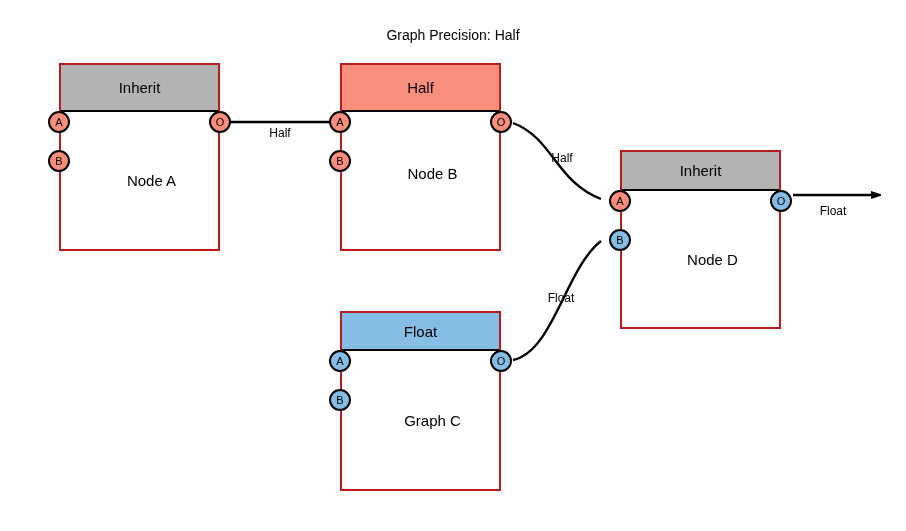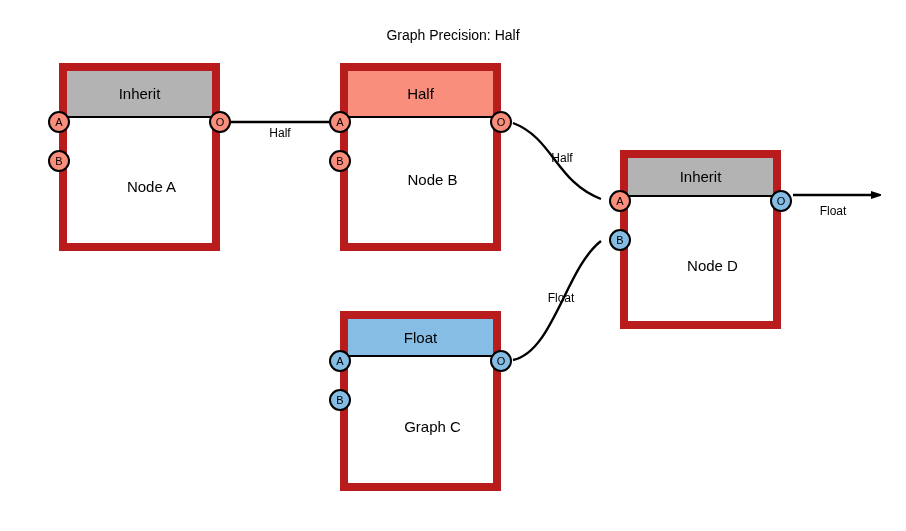--- a/index.html
+++ b/index.html
@@ -30,21 +30,21 @@
     top: 27px;
     width: 906px;
     text-align: center;
     font-size: 14px;
     color: #000000;
     white-space: nowrap;
   }
   .node {
     position: absolute;
     box-sizing: border-box;
-    border: 8px solid #b91c1c;
+    border: 2px solid #b91c1c;
     background: #ffffff;
   }
   .node-header {
     box-sizing: border-box;
     width: 100%;
     border-bottom: 2px solid #000000;
     display: flex;
     align-items: center;
     justify-content: center;
     font-size: 15px;

